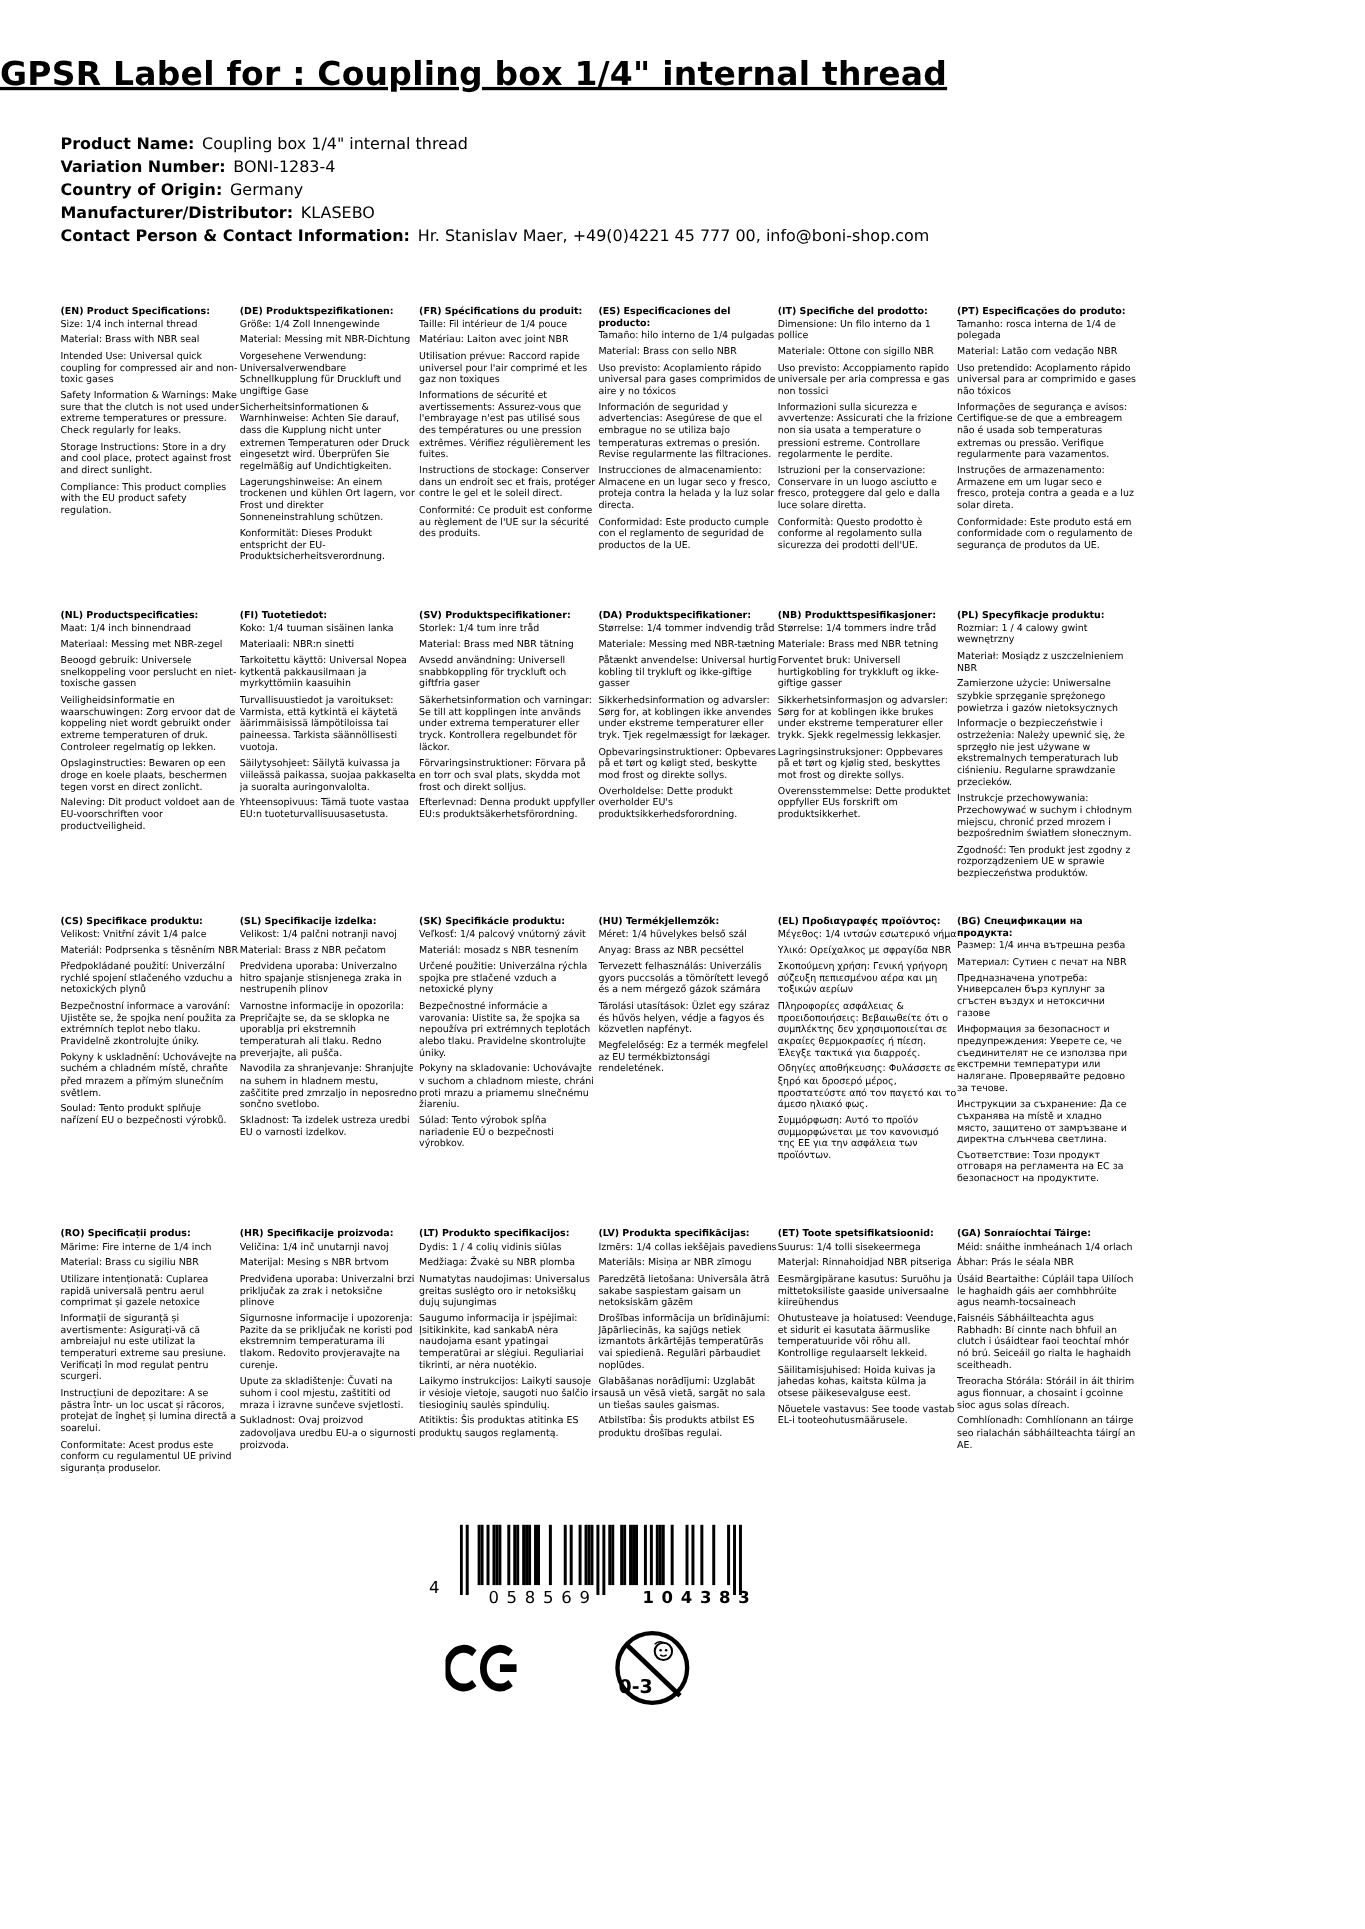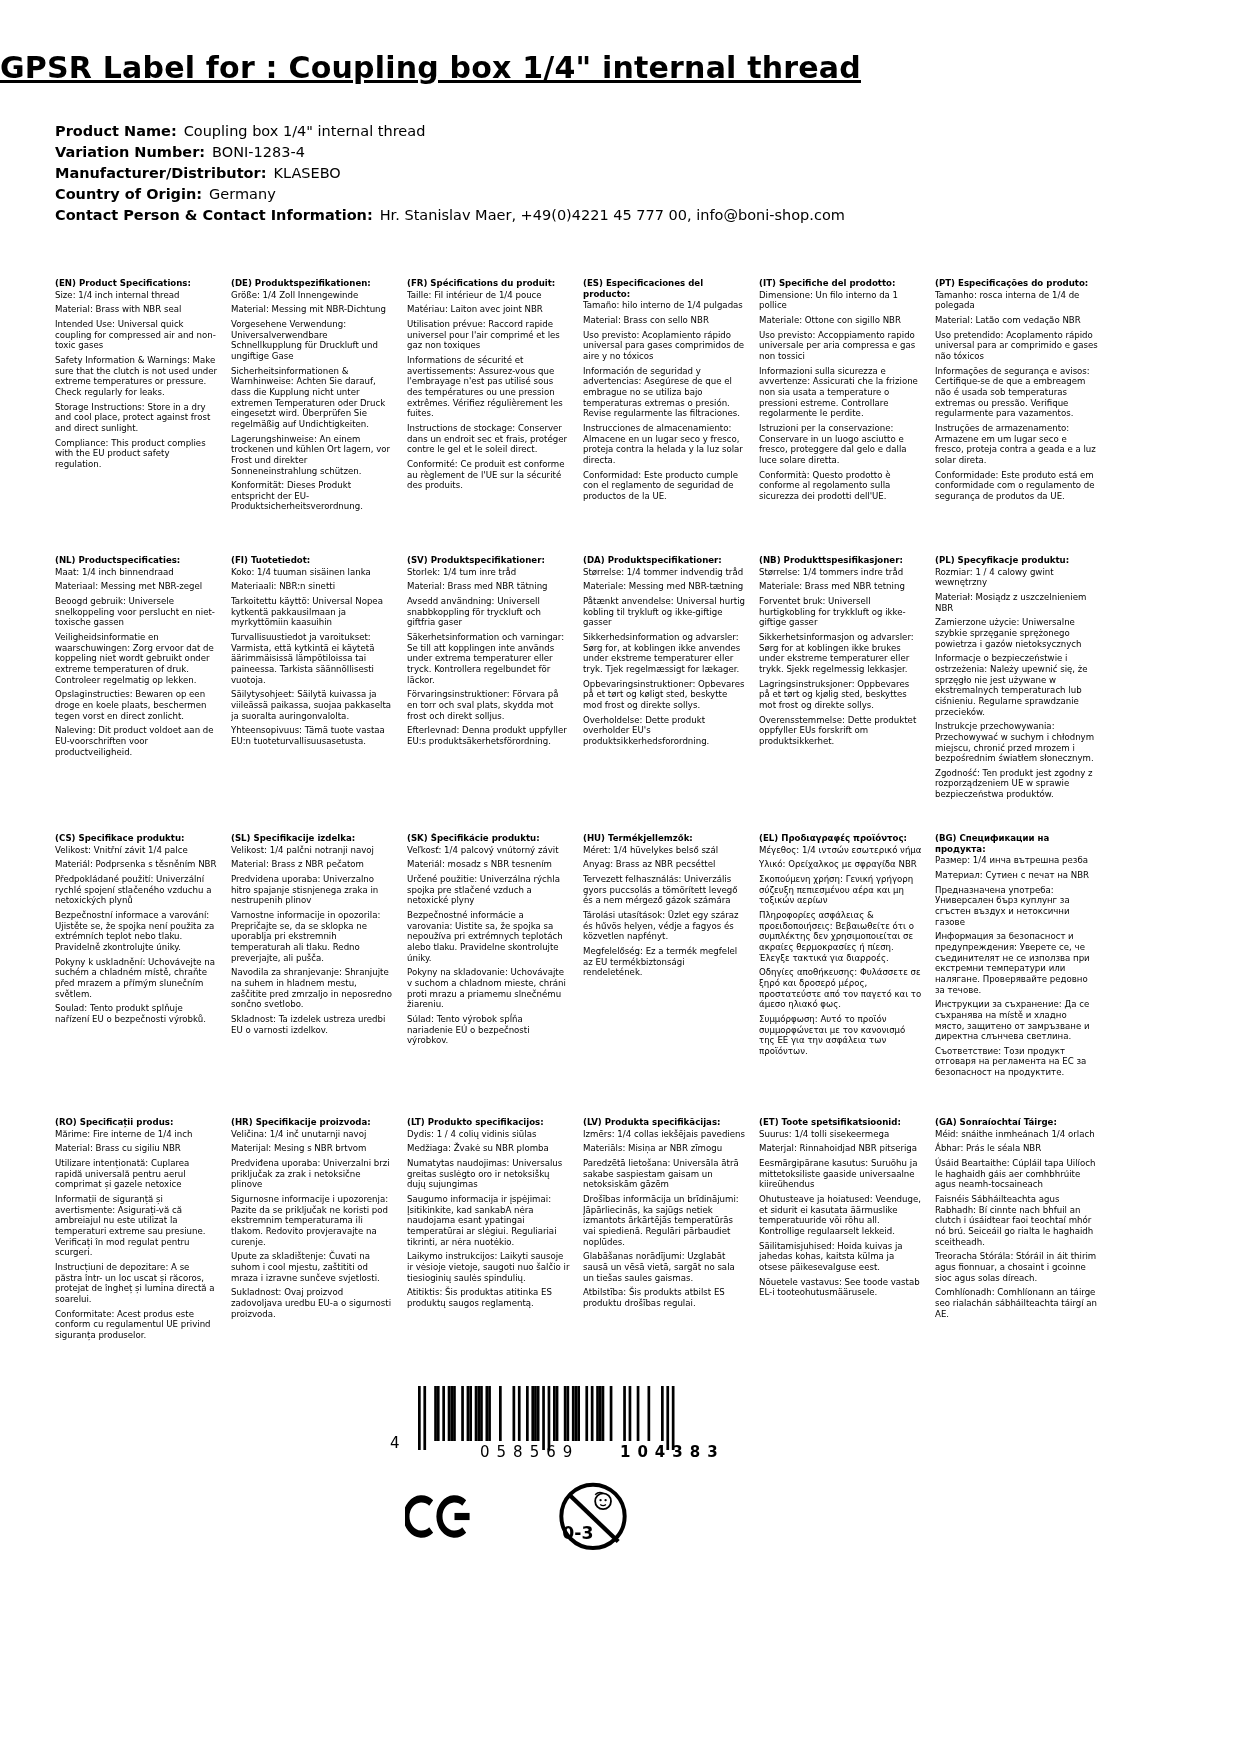--- a/index.html
+++ b/index.html
@@ -17,53 +17,52 @@
   .product-info {
     position: absolute; left: 55px; top: 121px;
     font-size: 14.5px; line-height: 21px;
   }
   .info-row .lbl { font-weight: bold; }
   .info-row .val { margin-left: 7px; }
   #lang-grid {
     position: absolute; left: 55px; top: 278px; width: 1060px;
     display: grid;
     grid-template-columns: repeat(6, 163px);
-    column-gap: 13px;
     grid-template-rows: 277px 278px 284px auto;
     align-items: start;
   }
   .lang-block { font-size: 8.6px; line-height: 1.24; overflow: hidden; }
   .lang-header { font-weight: bold; margin-bottom: 1px; }
   .lang-par { margin: 0 0 4px 0; }
   .barcode-wrap { position: absolute; left: 388px; top: 1386px; width: 300px; height: 85px; }
   .barcode-first-digit { position: absolute; left: 2px; top: 48px; font-size: 15px; }
   .barcode-bars { position: absolute; left: 30px; top: 0; }
-  .barcode-group { position: absolute; top: 57px; font-size: 15px; letter-spacing: 7px; margin-left: 36px; }
+  .barcode-group { position: absolute; top: 57px; font-size: 15px; letter-spacing: 7px; }
   .barcode-group.left  { left: 56px; }
   .barcode-group.right { left: 196px; font-weight: bold; }
   .ce-mark { position: absolute; left: 405px; top: 1489px; }
   .age-warning { position: absolute; left: 557px; top: 1478px; }
 </style>
 </head>
 <body>
 
 <div class="page-title">GPSR Label for : Coupling box 1/4" internal thread</div>
 
 <div class="product-info">
   <div class="info-row">
     <span class="lbl">Product Name:</span><span class="val">Coupling box 1/4" internal thread</span>
   </div>
   <div class="info-row">
     <span class="lbl">Variation Number:</span><span class="val">BONI-1283-4</span>
   </div>
   <div class="info-row">
+    <span class="lbl">Country of Origin:</span><span class="val">Germany</span>
+  </div>
+  <div class="info-row">
     <span class="lbl">Manufacturer/Distributor:</span><span class="val">KLASEBO</span>
-  </div>
-  <div class="info-row">
-    <span class="lbl">Country of Origin:</span><span class="val">Germany</span>
   </div>
   <div class="info-row">
     <span class="lbl">Contact Person &amp; Contact Information:</span><span class="val">Hr. Stanislav Maer, +49(0)4221 45 777 00, info@boni-shop.com</span>
   </div>
 </div>
 
 <div id="lang-grid">
     <div class="lang-block">
       <div class="lang-header">(EN) Product Specifications:</div>
       <p class="lang-par">Size: 1/4 inch internal thread</p>

